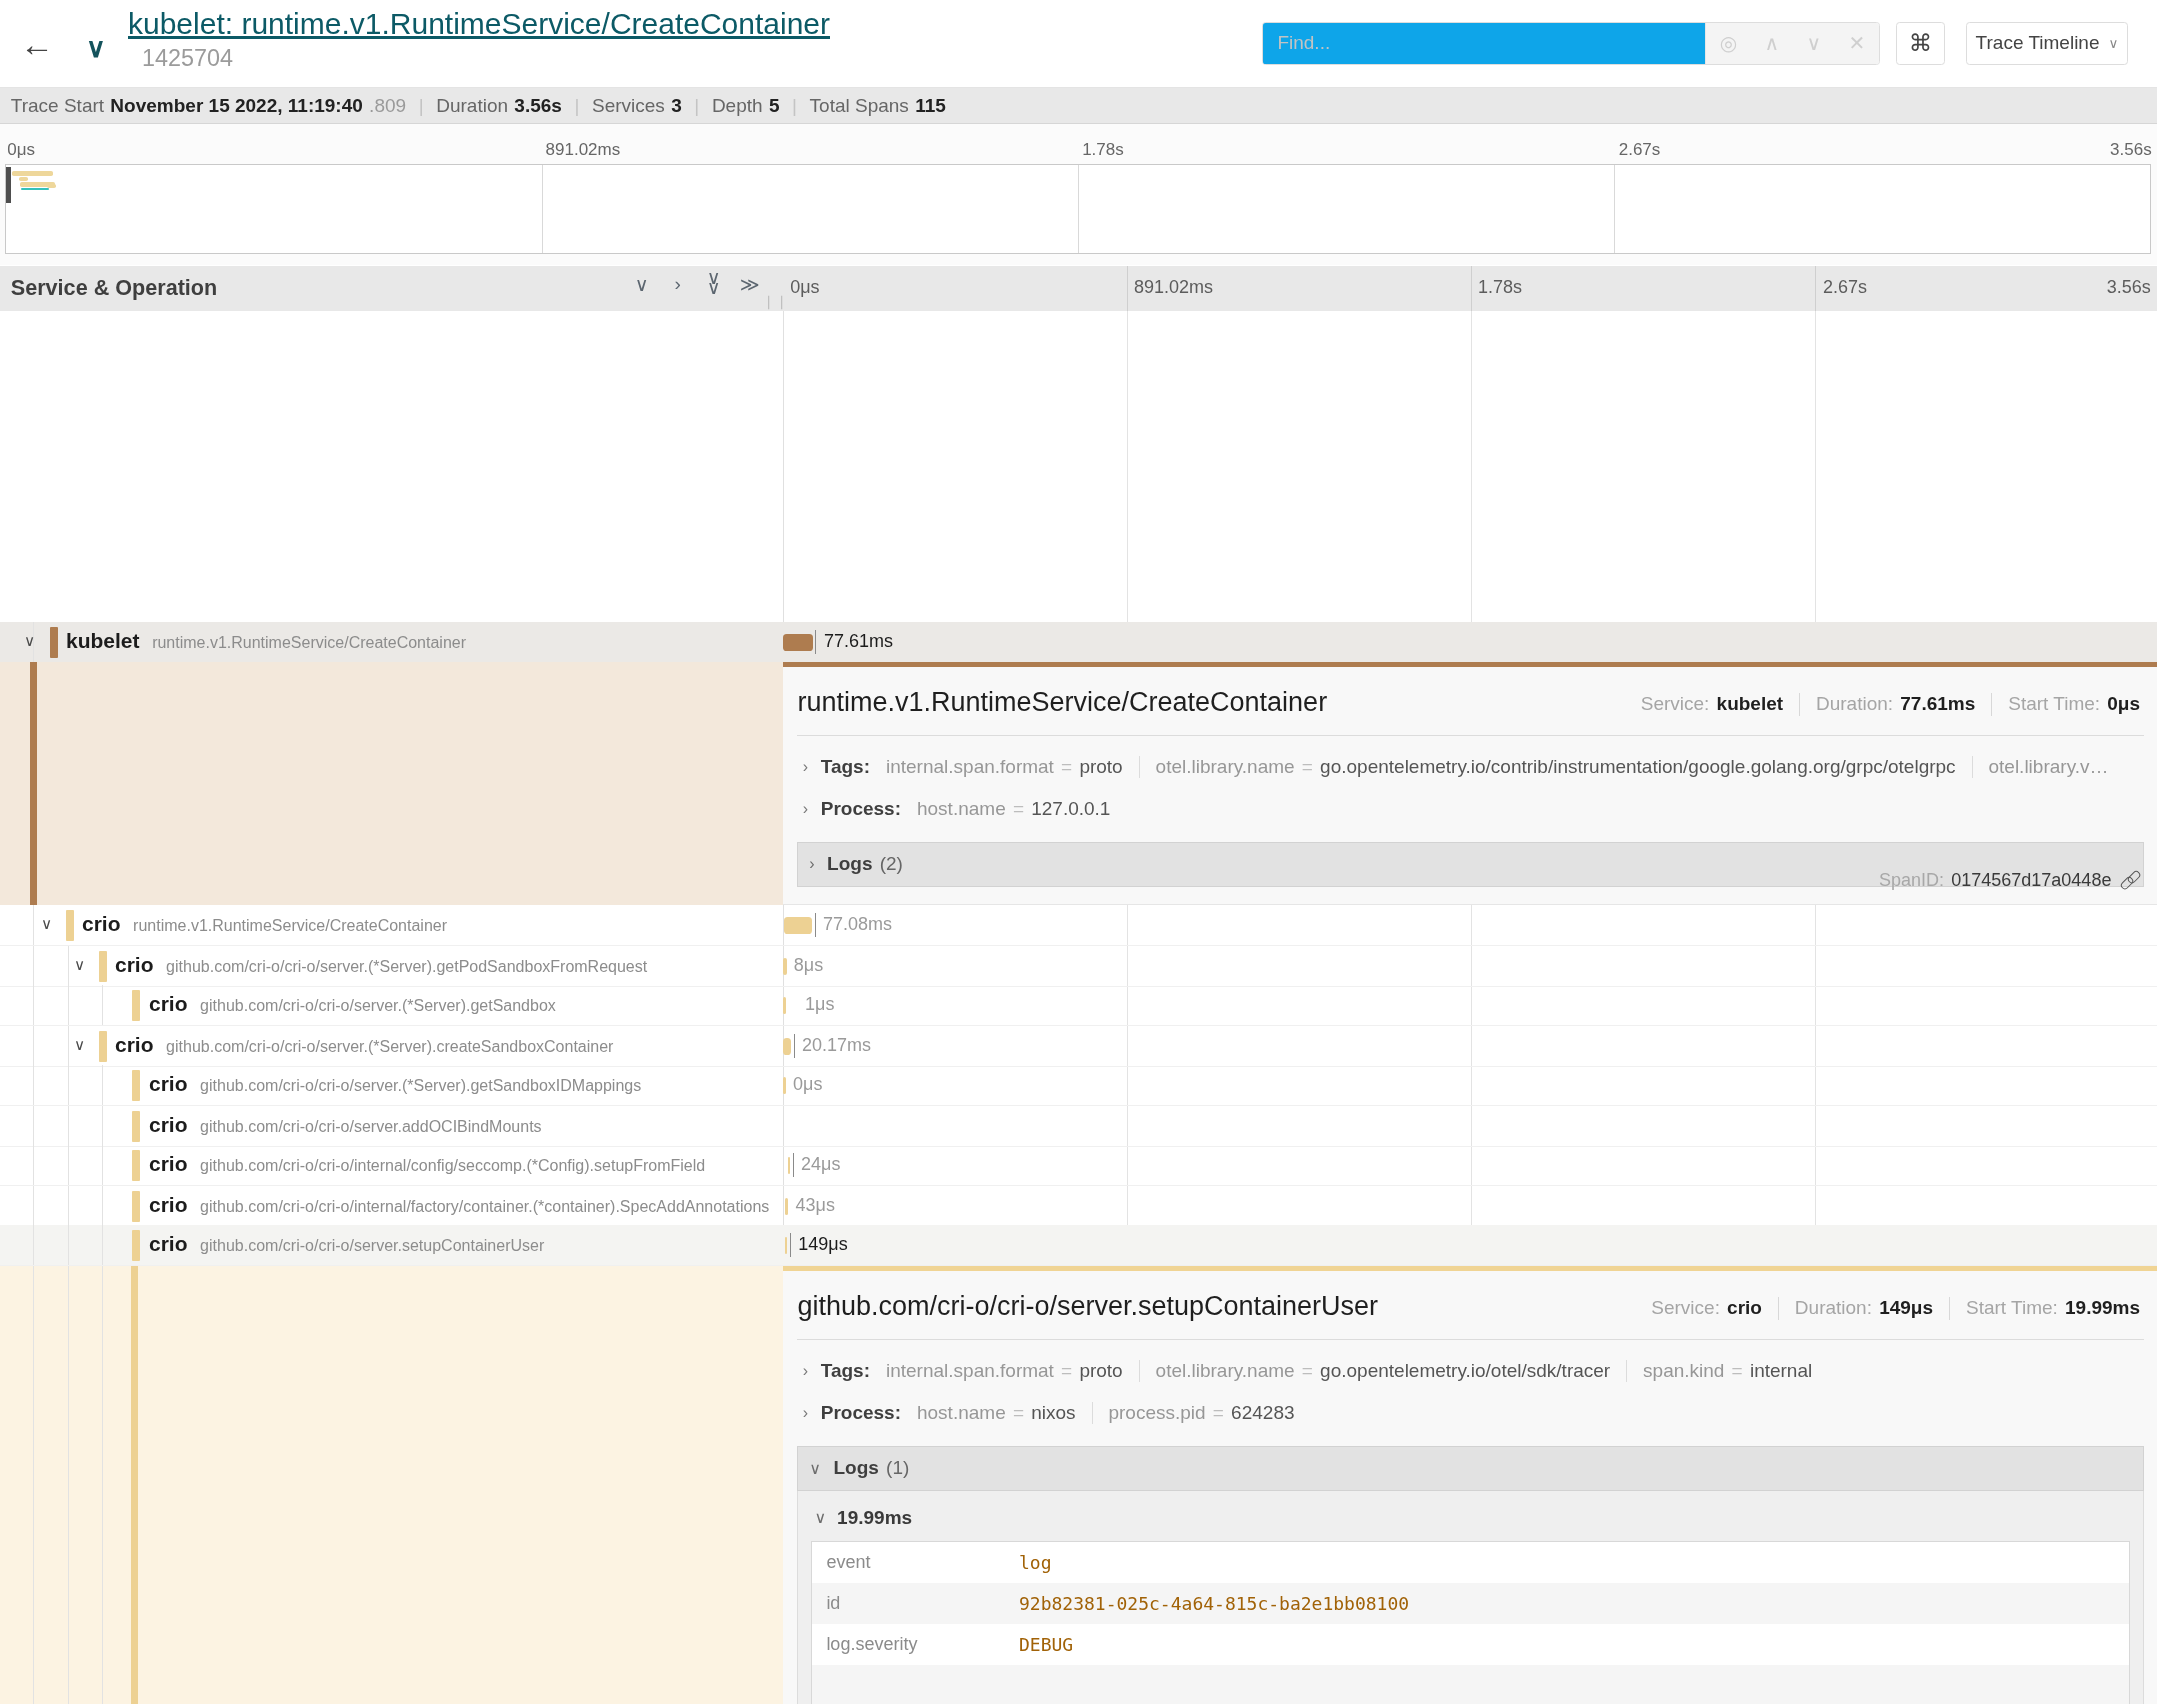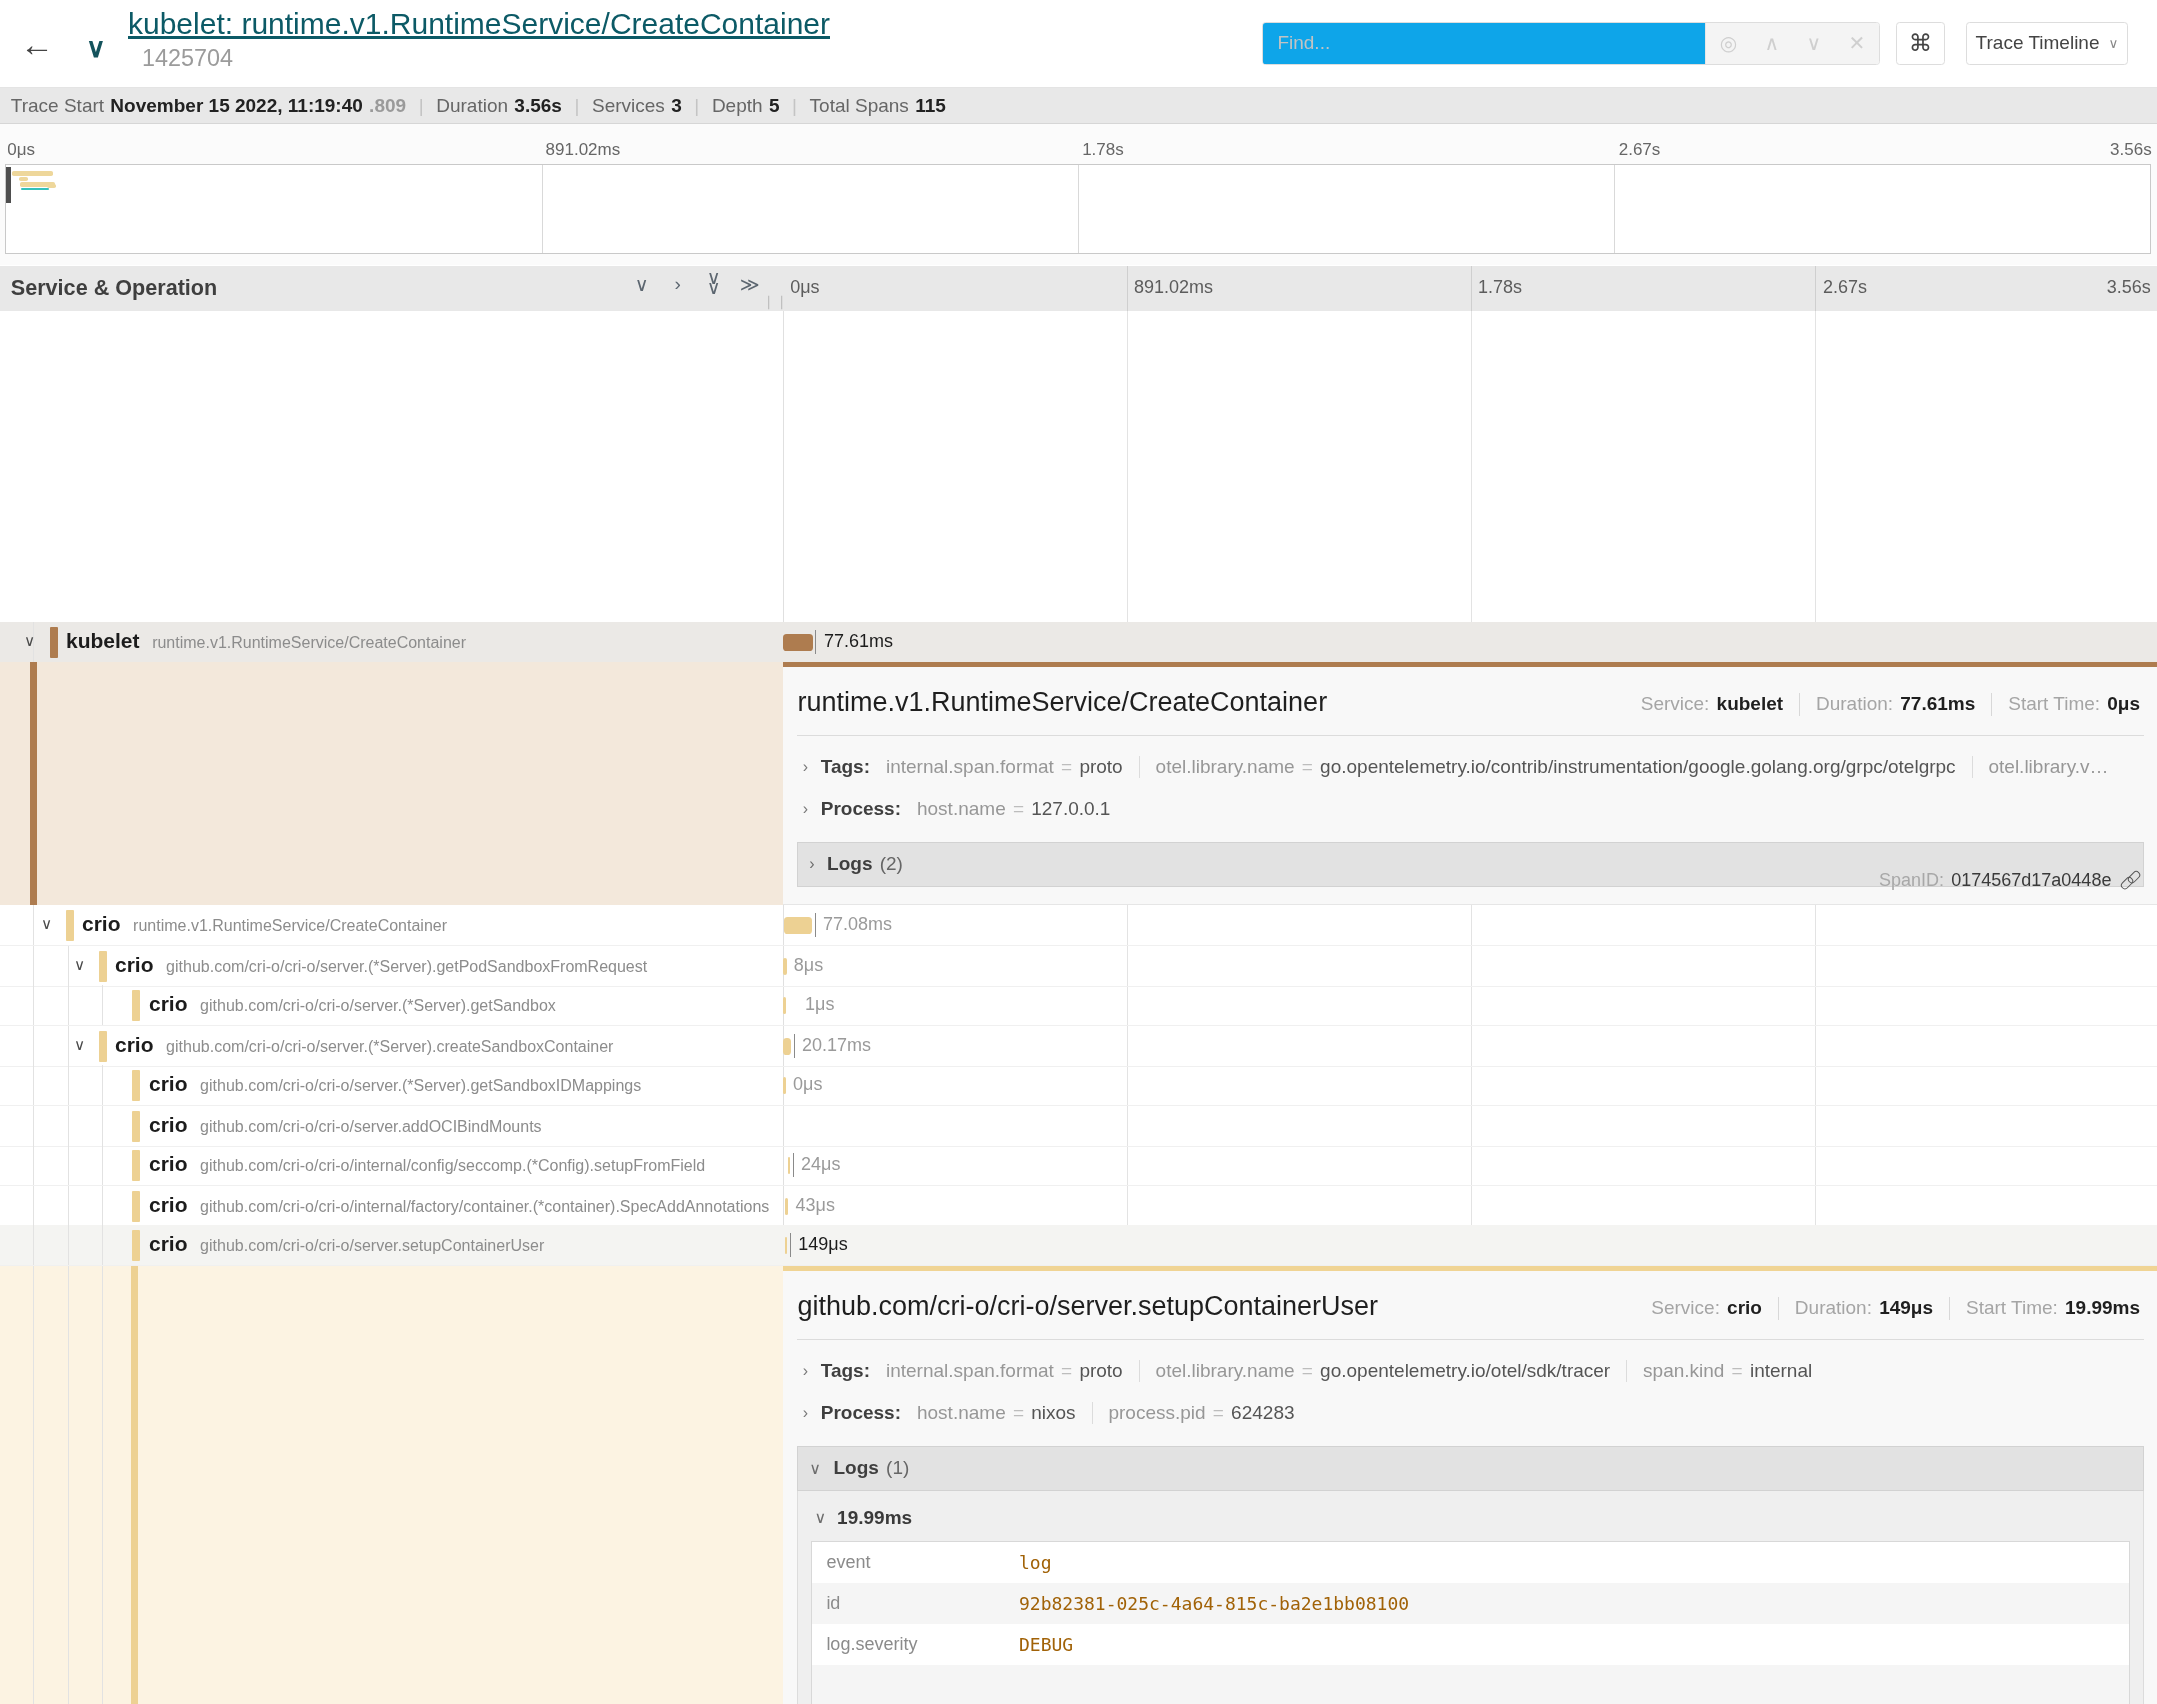--- a/index.html
+++ b/index.html
@@ -19,21 +19,21 @@
   .find-suffix { width:174px; background:#f4f4f4; border-left:0.9px solid #e6e6e6; display:flex; align-items:center; justify-content:space-around; color:#cfcfcf; font-size:20px; }
   .find-suffix span { cursor:default; }
   .kbd-btn { position:absolute; left:1896px; top:21.6px; width:49px; height:43px; border:0.9px solid #ddd; border-radius:3.6px; background:#fff; font-size:23.4px; color:#444; display:flex; align-items:center; justify-content:center; cursor:pointer; }
   .view-btn { position:absolute; left:1966px; top:21.6px; width:162px; height:43px; border:0.9px solid #ddd; border-radius:3.6px; background:#fff; font-size:19px; color:#444; display:flex; align-items:center; justify-content:center; gap:9px; cursor:pointer; }
   .view-btn .caret { font-size:13.5px; color:#888; }
 
   
   .summary-bar { position:absolute; left:0; top:88px; width:2158px; height:36px; background:#e8e8e8; border-bottom:0.9px solid #d6d6d6; display:flex; align-items:center; padding:0 10.8px; font-size:19px; color:#666; }
   .summary-bar .sep { color:#c4c4c4; margin:0 12.6px; }
   .summary-bar b { color:#222; margin-left:6.3px; }
-  .summary-bar .frac { color:#9a9a9a; font-weight:bold;text-align:right; }
+  .summary-bar .frac { color:#9a9a9a; font-weight:normal;text-align:right; }
 
   
   .minimap { position:absolute; left:0; top:124px; width:2158px; height:141px; background:#fbfbfb; }
   .mini-ticks { position:absolute; left:5.4px; right:6.3px; top:16px; height:21.6px; font-size:17px; color:#666; }
   .mini-ticks .t0 { position:absolute; left:1.8px; }
   .mini-ticks .t25 { position:absolute; left:25%; padding-left:3.6px; }
   .mini-ticks .t50 { position:absolute; left:50%; padding-left:3.6px; }
   .mini-ticks .t75 { position:absolute; left:75%; padding-left:3.6px; }
   .mini-ticks .t100 { position:absolute; right:0; }
   .mini-canvas { position:absolute; left:5.4px; top:40px; width:2146px; height:90px; background:#fff; border:0.9px solid #c9c9c9; }

